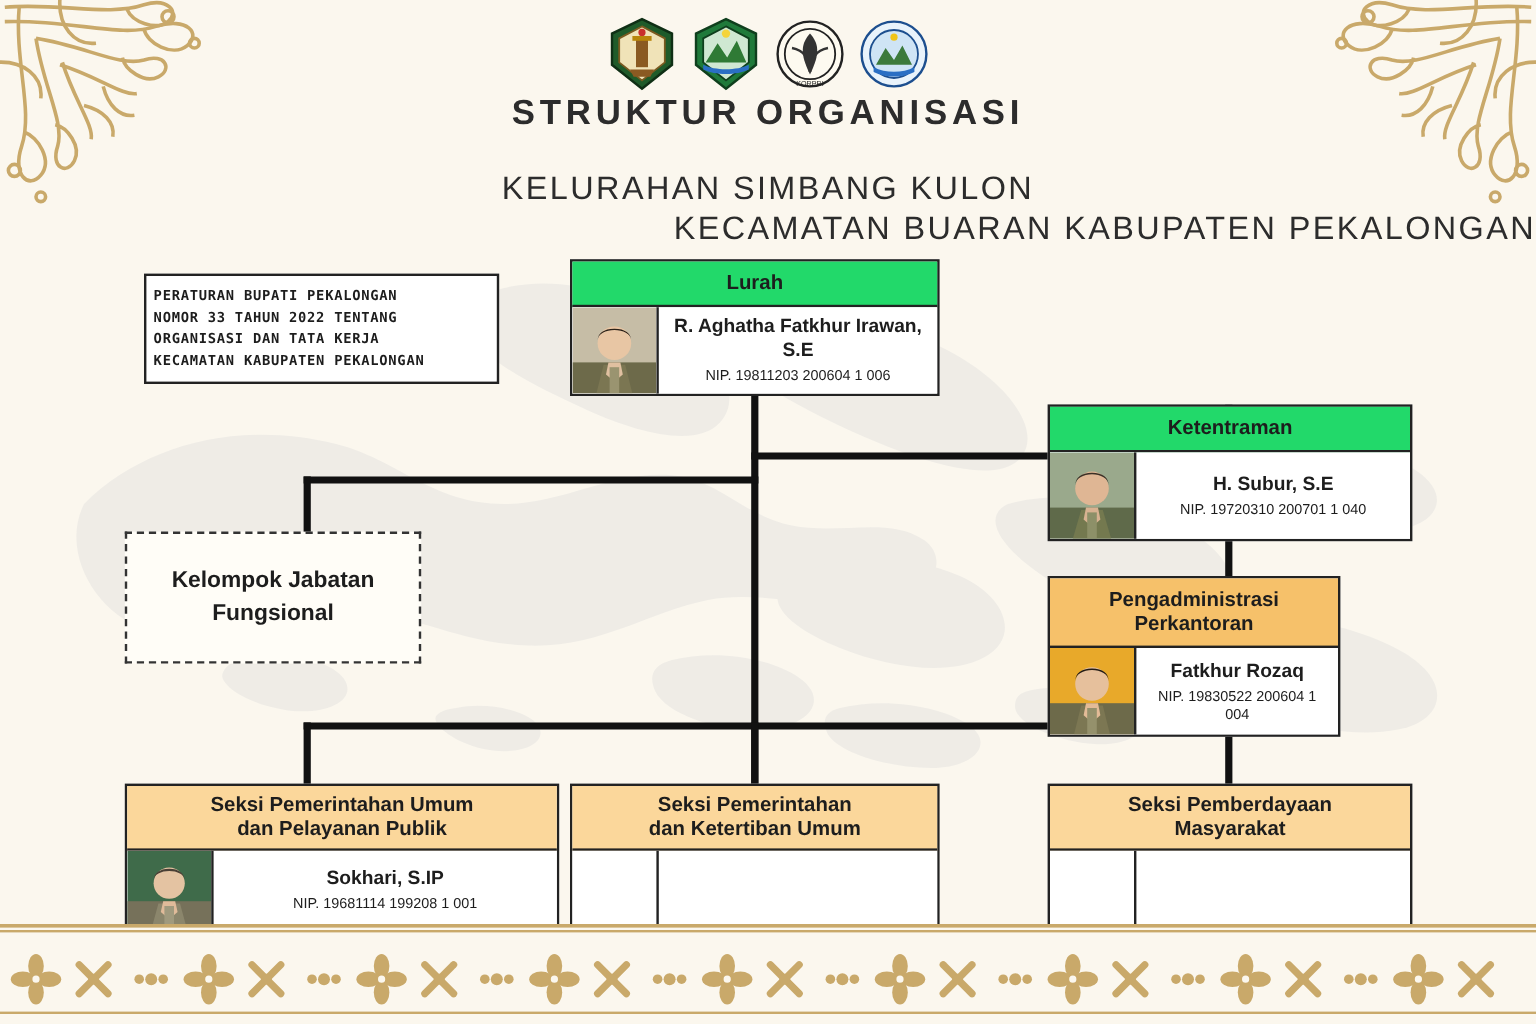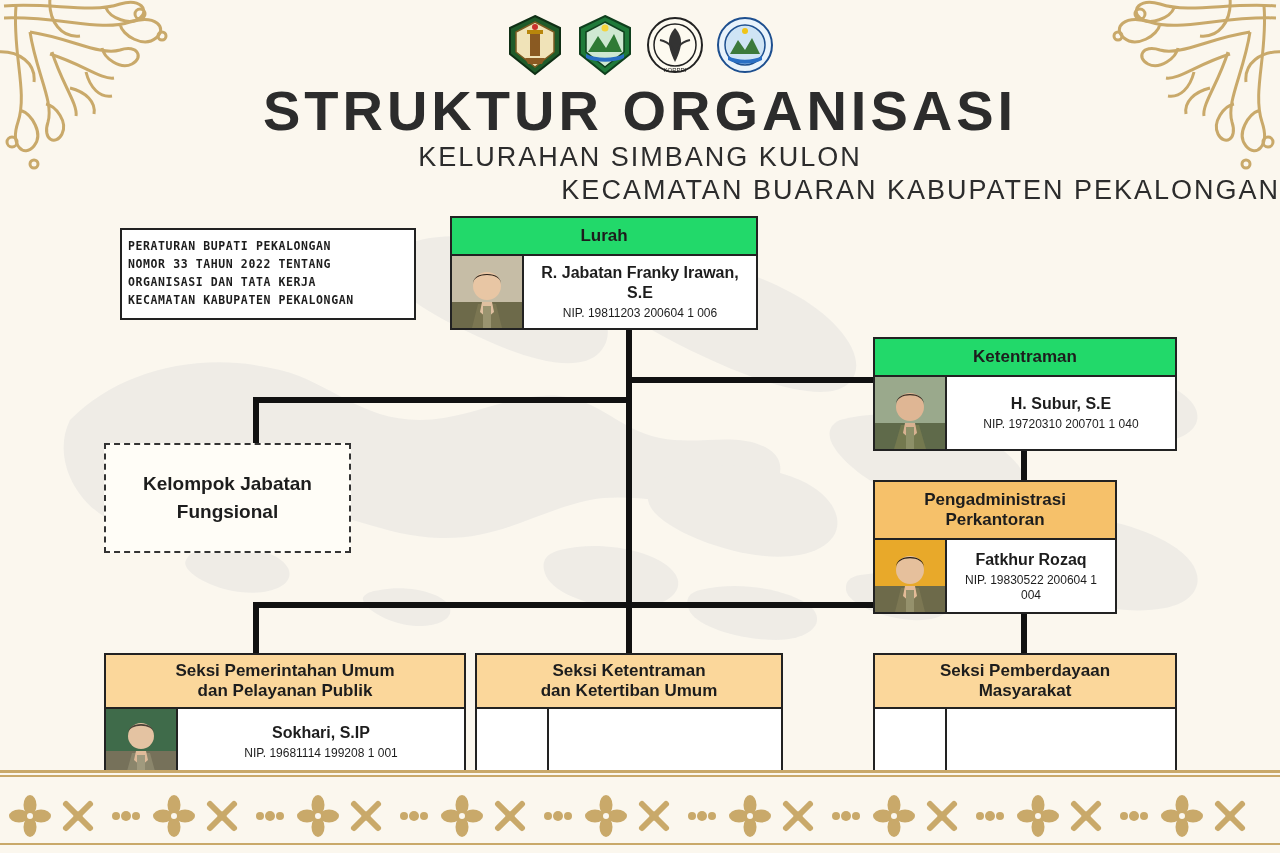--- a/index.html
+++ b/index.html
@@ -56,21 +56,21 @@
     width: 58px;
     height: 62px;
     display: block;
   }
 
   .title-main {
     position: absolute;
     top: 78px;
     left: 0; right: 0;
     text-align: center;
-    font-size: 56px;
+    font-size: 29px;
     font-weight: bold;
     letter-spacing: 4px;
     color: #2c2c2c;
     z-index: 5;
   }
   .title-sub1 {
     position: absolute;
     top: 142px;
     left: 0; right: 0;
     text-align: center;
@@ -357,36 +357,36 @@
     </g>
   </svg>
 
   <div class="regbox">
     <div>PERATURAN BUPATI PEKALONGAN</div>
     <div>NOMOR 33 TAHUN 2022 TENTANG</div>
     <div>ORGANISASI DAN TATA KERJA</div>
     <div>KECAMATAN KABUPATEN PEKALONGAN</div>
   </div>
 
-  <div class="node" style="left:450px; top:216px; width:308px;">
+  <div class="node" style="left:475px; top:216px; width:308px;">
     <div class="node-head head-green">Lurah</div>
     <div class="node-body">
       <div class="photo">
         <svg viewBox="0 0 70 72" preserveAspectRatio="xMidYMid slice">
           <rect width="70" height="72" fill="#c6bda6"></rect>
           <rect y="46" width="70" height="26" fill="#6d6a4a"></rect>
           <path d="M20,72 L26,48 L44,48 L50,72 Z" fill="#7b7652"></path>
           <path d="M30,46 L40,46 L42,56 L35,62 L28,56 Z" fill="#e0c0a0"></path>
           <circle cx="35" cy="30" r="14" fill="#e8c6a4"></circle>
           <path d="M21,28 C21,16 49,16 49,28 C49,22 44,18 35,18 C26,18 21,22 21,28 Z" fill="#2b2118"></path>
           <rect x="31" y="50" width="8" height="22" fill="#9a9470"></rect>
         </svg>
       </div>
       <div class="person">
-        <div class="person-name">R. Jabatan Franky Irawan, S.E</div>
+        <div class="person-name">R. Aghatha Fatkhur Irawan, S.E</div>
         <div class="person-nip">NIP. 19811203 200604 1 006</div>
       </div>
     </div>
   </div>
 
   <div class="node" style="left:873px; top:337px; width:304px;">
     <div class="node-head head-green">Ketentraman</div>
     <div class="node-body">
       <div class="photo">
         <svg viewBox="0 0 70 72" preserveAspectRatio="xMidYMid slice">
@@ -451,21 +451,21 @@
       </div>
       <div class="person">
         <div class="person-name">Sokhari, S.IP</div>
         <div class="person-nip">NIP. 19681114 199208 1 001</div>
       </div>
     </div>
   </div>
 
   <div class="node" style="left:475px; top:653px; width:308px;">
     <div class="node-head head-orange-light" style="padding:6px 4px;">
-      <div>Seksi Ketentraman</div>
+      <div>Seksi Pemerintahan</div>
       <div>dan Ketertiban Umum</div>
     </div>
     <div class="node-body empty-body">
       <div class="photo"></div>
       <div class="person">
         <div class="person-name"></div>
         <div class="person-nip"></div>
       </div>
     </div>
   </div>

